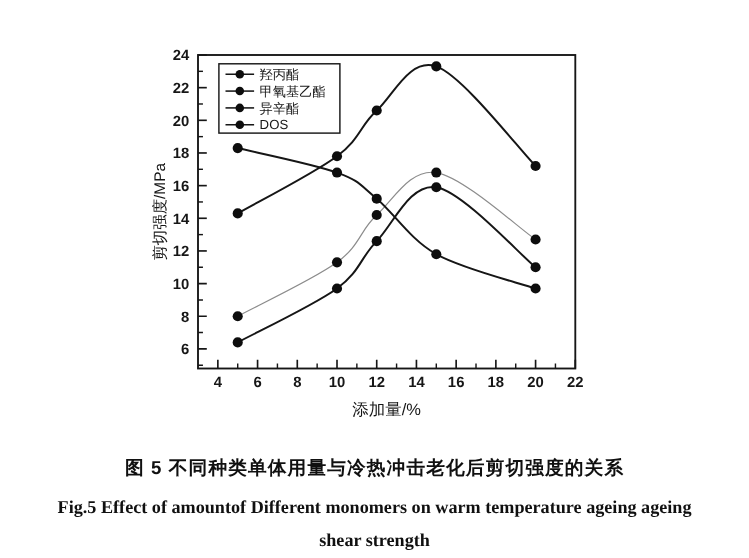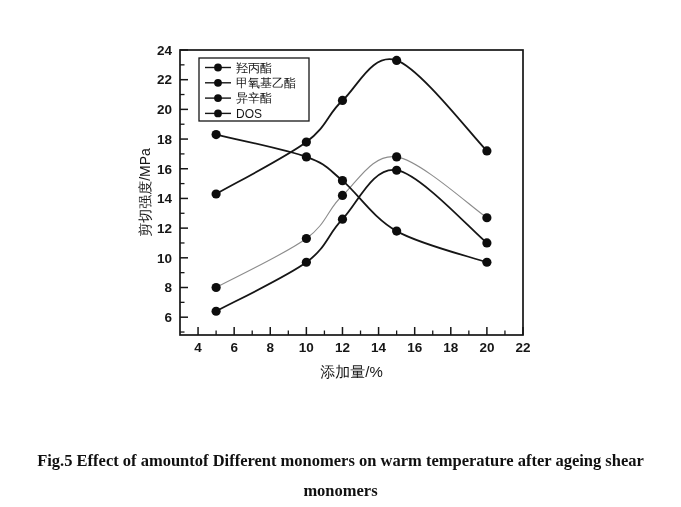--- a/index.html
+++ b/index.html
@@ -172,14 +172,15 @@
             <text x="236" y="102.3" font-size="12">异辛酯</text>
           </g>
           <g>
             <line x1="205" y1="113.4" x2="231" y2="113.4" stroke="#161616" stroke-width="1.4"></line>
             <circle cx="218" cy="113.4" r="3.9" fill="#0d0d0d"></circle>
             <text x="236" y="117.60000000000001" font-size="12">DOS</text>
           </g>
         </g>
       </svg>
   </div>
-  <div class="caption-en">Fig.5 Effect of amountof Different monomers on warm temperature after ageing shear monomers</div>
+  <div class="caption-cn">图 5 不同种类单体用量与冷热冲击老化后剪切强度的关系</div>
+  <div class="caption-en">Fig.5 Effect of amountof Different monomers on warm temperature ageing ageing shear strength</div>
 </div>
 
 </body></html>

